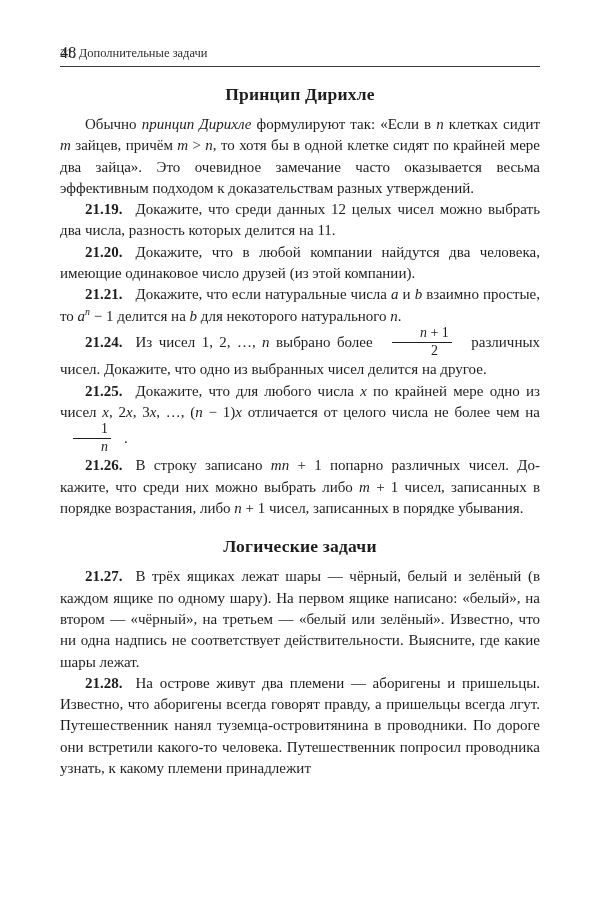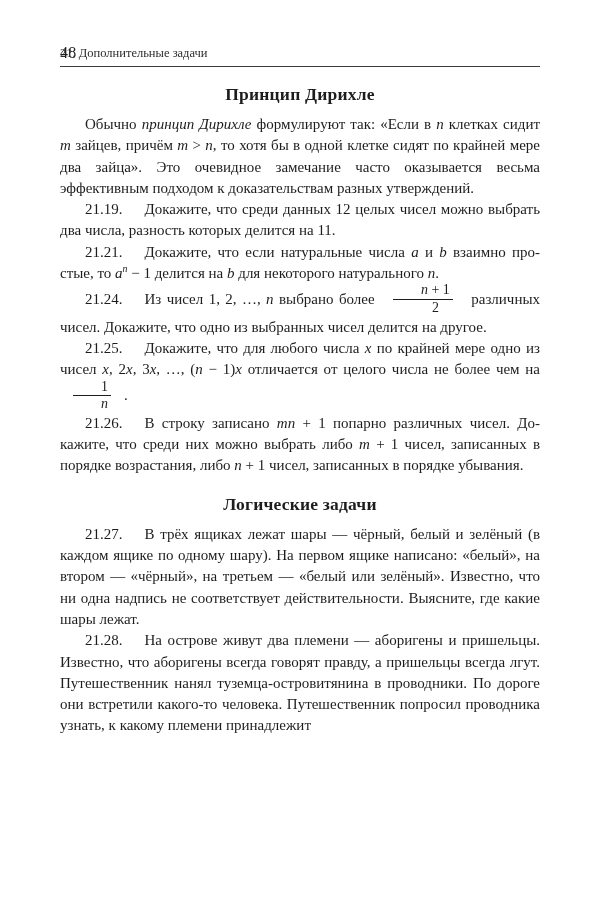--- a/index.html
+++ b/index.html
@@ -26,21 +26,21 @@
     text-align:center; font-size:17.5px; font-weight:bold;
     margin:17px 0 9px 0; letter-spacing:.2px;
   }
 
   
   p.par {
     font-size:15px; line-height:21.3px;
     text-align:justify; text-indent:25px;
     hyphens:manual;
   }
-  .pnum { font-weight:normal; margin-right:22px; white-space:nowrap; }
+  .pnum { font-weight:bold; margin-right:13px; white-space:nowrap; }
   i { font-style:italic; }
   sup { font-size:66%; vertical-align:super; line-height:0; }
   sub { font-size:66%; vertical-align:sub; line-height:0; }
 
   
   .frac {
     display:inline-block; vertical-align:middle;
     text-align:center; line-height:1.05; font-size:0.93em;
     margin:0 13px; position:relative; top:-1px;
   }
@@ -57,20 +57,21 @@
     <span class="runtitle">21. Дополнительные задачи</span>
   </div>
   <div class="rule"></div>
 
   <h2 class="sec">Принцип Дирихле</h2>
 
   <p class="par">Обычно <i>принцип Дирихле</i> формулируют так: «Если в <i>n</i> клетках сидит <i>m</i> зайцев, причём <i>m</i> &gt; <i>n</i>, то хотя бы в одной клетке сидят по крайней мере два зайца». Это очевидное замечание часто ока­зывается весьма эффективным подходом к доказательствам разных утверждений.</p>
 
   <p class="par"><span class="pnum">21.19.</span><span class="ptext">Докажите, что среди данных 12 целых чисел можно вы­брать два числа, разность которых делится на 11.</span></p>
 
+  <p class="par"><span class="pnum">21.20.</span><span class="ptext">Докажите, что в любой компании найдутся два человека, имеющие одинаковое число друзей (из этой компании).</span></p>
 
   <p class="par"><span class="pnum">21.21.</span><span class="ptext">Докажите, что если натуральные числа <i>a</i> и <i>b</i> взаимно про­стые, то <i>a</i><sup><i>n</i></sup> − 1 делится на <i>b</i> для некоторого натурального <i>n</i>.</span></p>
 
 
 
   <p class="par"><span class="pnum">21.24.</span><span class="ptext">Из чисел 1, 2, …, <i>n</i> выбрано более <span class="frac"><span class="num"><i>n</i> + 1</span><span class="den">2</span></span> различных чисел. Докажите, что одно из выбранных чисел делится на другое.</span></p>
 
   <p class="par"><span class="pnum">21.25.</span><span class="ptext">Докажите, что для любого числа <i>x</i> по крайней мере одно из чисел <i>x</i>, 2<i>x</i>, 3<i>x</i>, …, (<i>n</i> − 1)<i>x</i> отличается от целого числа не более чем на <span class="frac"><span class="num">1</span><span class="den"><i>n</i></span></span>.</span></p>
 
   <p class="par"><span class="pnum">21.26.</span><span class="ptext">В строку записано <i>mn</i> + 1 попарно различных чисел. До­кажите, что среди них можно выбрать либо <i>m</i> + 1 чисел, записан­ных в порядке возрастания, либо <i>n</i> + 1 чисел, записанных в порядке убывания.</span></p>

